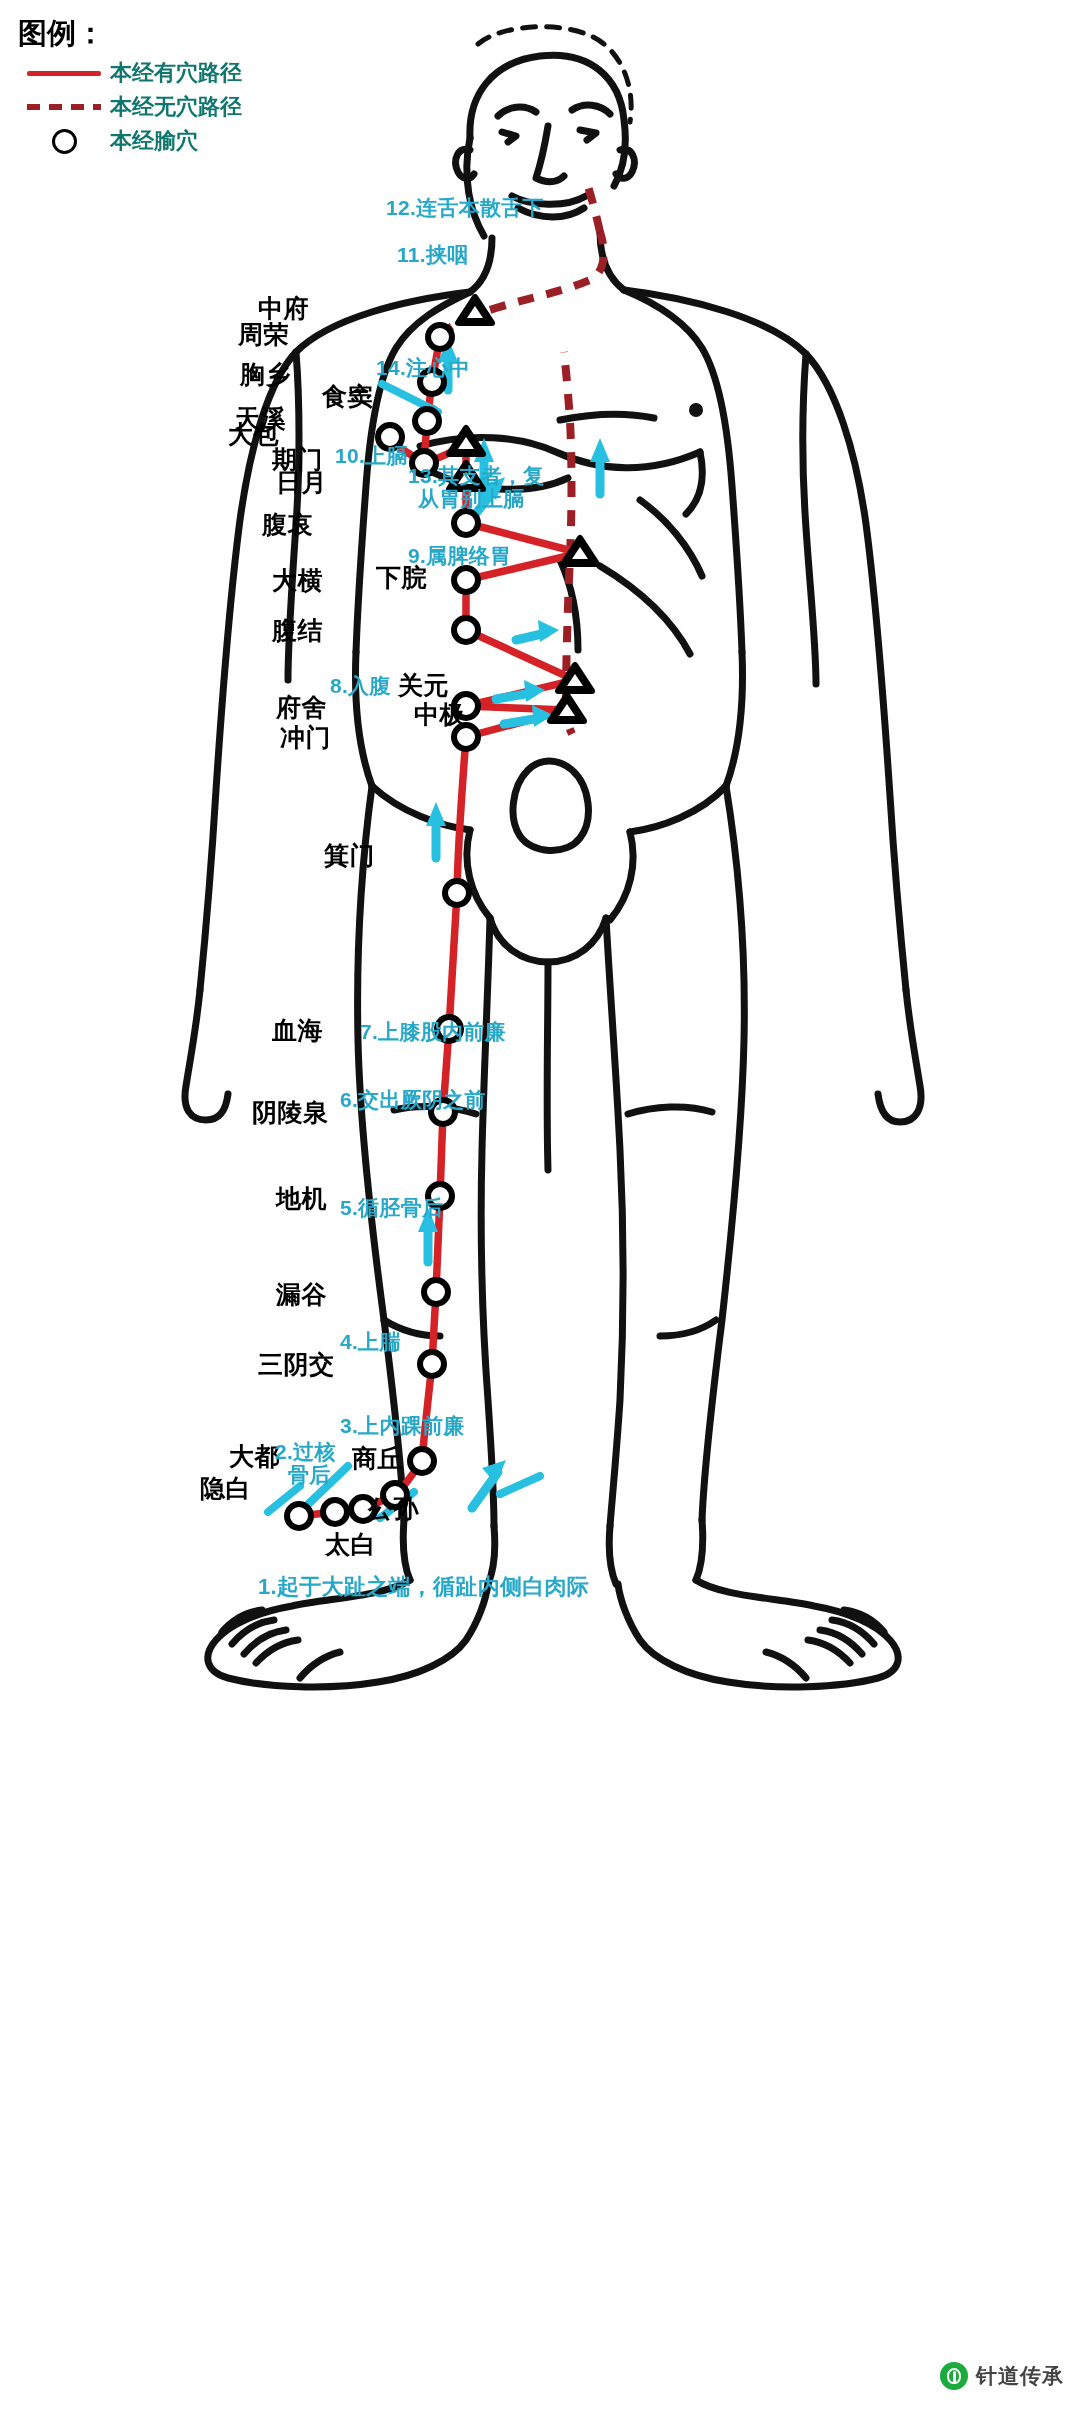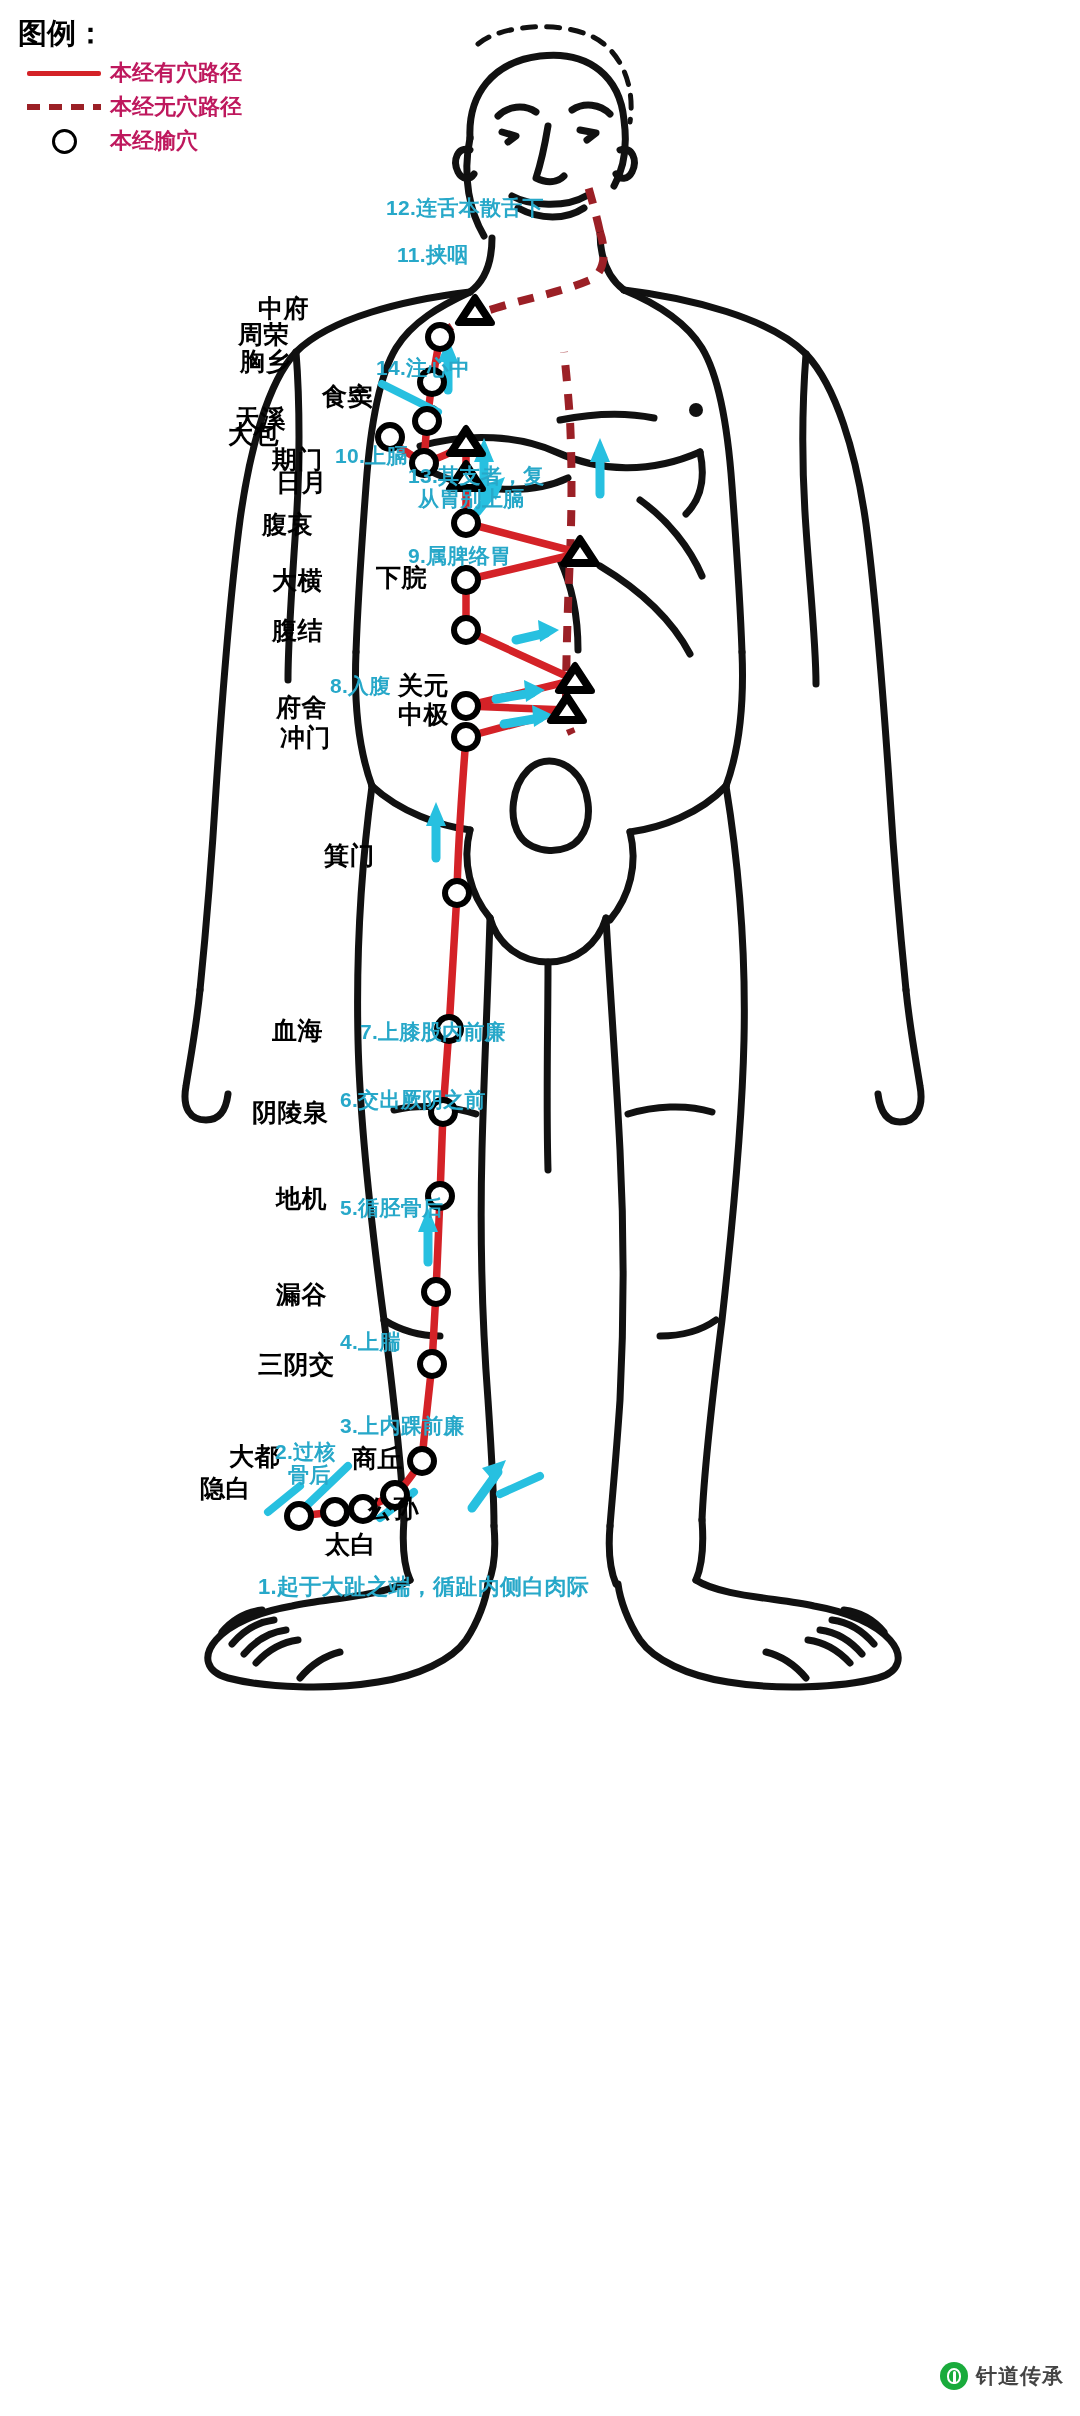--- a/index.html
+++ b/index.html
@@ -8,21 +8,21 @@
     width:1080px;height:2416px;position:relative;overflow:hidden;
   }
   #stage{position:absolute;left:0;top:0;width:1080px;height:2416px;}
   #art{position:absolute;left:0;top:0;width:1080px;height:2416px;}
 
   .lbl{position:absolute;white-space:nowrap;line-height:1.12;}
   .pt{ color:#000; font-size:25px; font-weight:700; letter-spacing:.5px;}
   .ann{ color:#27a8c9; font-size:21px; font-weight:700; letter-spacing:.3px;}
   .ann.big{font-size:22px;}
   .legend-title{color:#000;font-size:29px;font-weight:700;}
-  .legend-txt{color:#be185d;font-size:22px;font-weight:700;}
+  .legend-txt{color:#0f766e;font-size:22px;font-weight:700;}
 
   #legend{position:absolute;left:18px;top:14px;width:240px;}
   .lg-row{display:flex;align-items:center;height:30px;margin-top:4px;}
   .lg-key{width:92px;display:flex;align-items:center;justify-content:center;}
   .lg-solid{width:74px;height:5px;background:#d42227;border-radius:2px;}
   .lg-dash{width:74px;height:6px;
      background:repeating-linear-gradient(to right,#9b2026 0 13px,transparent 13px 22px);}
   .lg-circ{width:19px;height:19px;border:3.5px solid #000;border-radius:50%;background:#fff;}
 
   #wm{position:absolute;right:16px;bottom:26px;display:flex;align-items:center;gap:8px;}
@@ -293,32 +293,32 @@
       <div class="lg-key">
         <div class="lg-circ"></div>
         </div>
       <div class="legend-txt">本经腧穴</div>
     </div>
   </div>
 
   <div id="pointlabels">
       <div class="lbl pt" style="left: 258px; top: 294px;">中府</div>
       <div class="lbl pt" style="left: 238px; top: 320px;">周荣</div>
-      <div class="lbl pt" style="left: 240px; top: 347px;">胸乡</div>
+      <div class="lbl pt" style="left: 240px; top: 360px;">胸乡</div>
       <div class="lbl pt" style="left: 235px; top: 404px;">天溪</div>
       <div class="lbl pt" style="left: 228px; top: 420px;">大包</div>
       <div class="lbl pt" style="left: 322px; top: 382px;">食窦</div>
       <div class="lbl pt" style="left: 272px; top: 445px;">期门</div>
       <div class="lbl pt" style="left: 276px; top: 468px;">日月</div>
       <div class="lbl pt" style="left: 262px; top: 510px;">腹哀</div>
       <div class="lbl pt" style="left: 376px; top: 563px;">下脘</div>
       <div class="lbl pt" style="left: 272px; top: 566px;">大横</div>
       <div class="lbl pt" style="left: 272px; top: 616px;">腹结</div>
       <div class="lbl pt" style="left: 398px; top: 671px;">关元</div>
-      <div class="lbl pt" style="left: 398px; top: 700px;">中极</div>
+      <div class="lbl pt" style="left: 414px; top: 700px;">中极</div>
       <div class="lbl pt" style="left: 276px; top: 693px;">府舍</div>
       <div class="lbl pt" style="left: 280px; top: 723px;">冲门</div>
       <div class="lbl pt" style="left: 324px; top: 841px;">箕门</div>
       <div class="lbl pt" style="left: 272px; top: 1016px;">血海</div>
       <div class="lbl pt" style="left: 252px; top: 1098px;">阴陵泉</div>
       <div class="lbl pt" style="left: 276px; top: 1184px;">地机</div>
       <div class="lbl pt" style="left: 276px; top: 1280px; text-align: center;">漏谷</div>
       <div class="lbl pt" style="left: 258px; top: 1350px;">三阴交</div>
       <div class="lbl pt" style="left: 352px; top: 1444px;">商丘</div>
       <div class="lbl pt" style="left: 368px; top: 1494px;">公孙</div>

